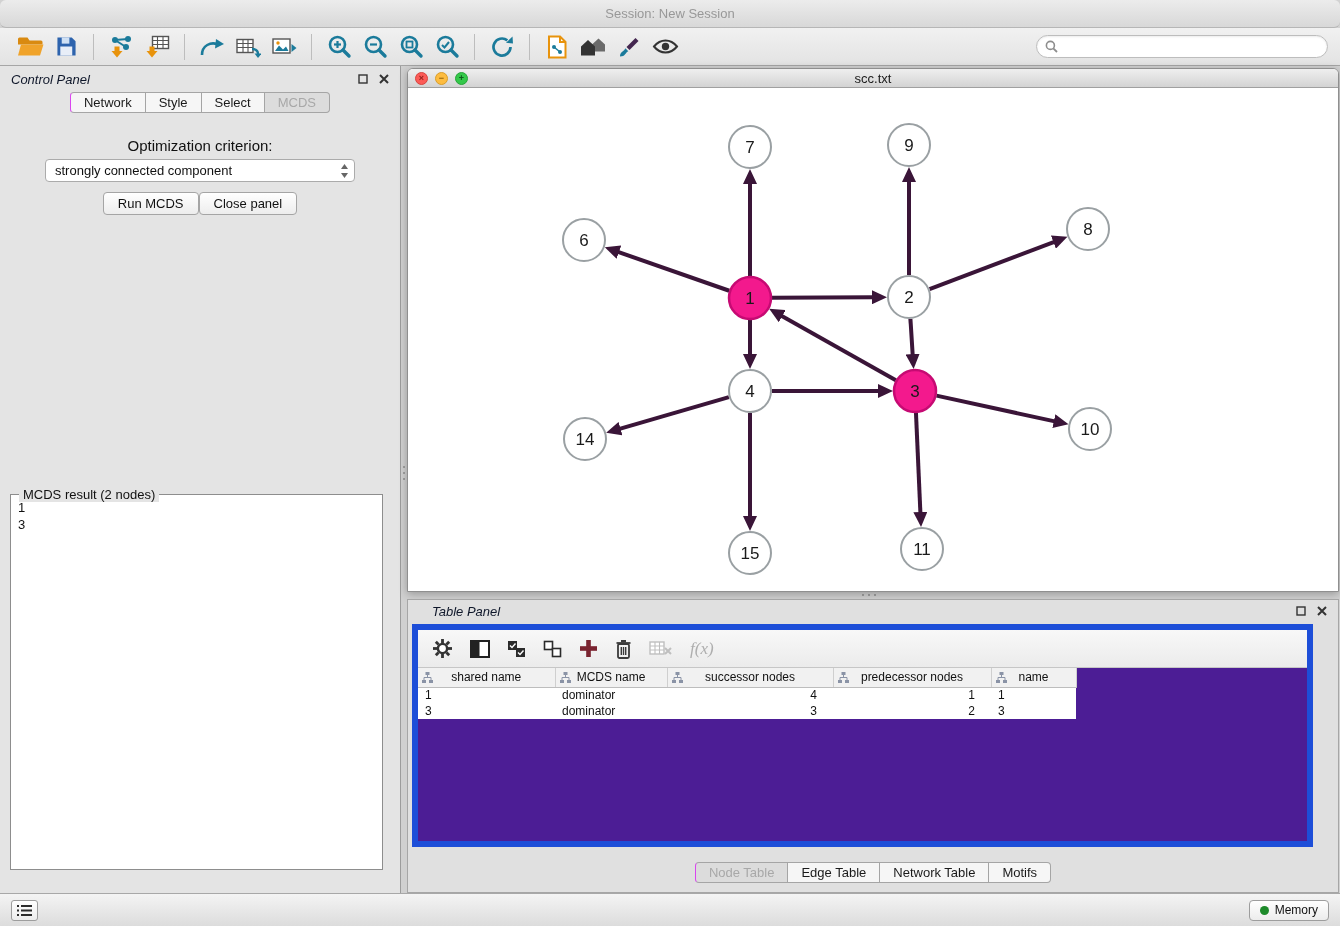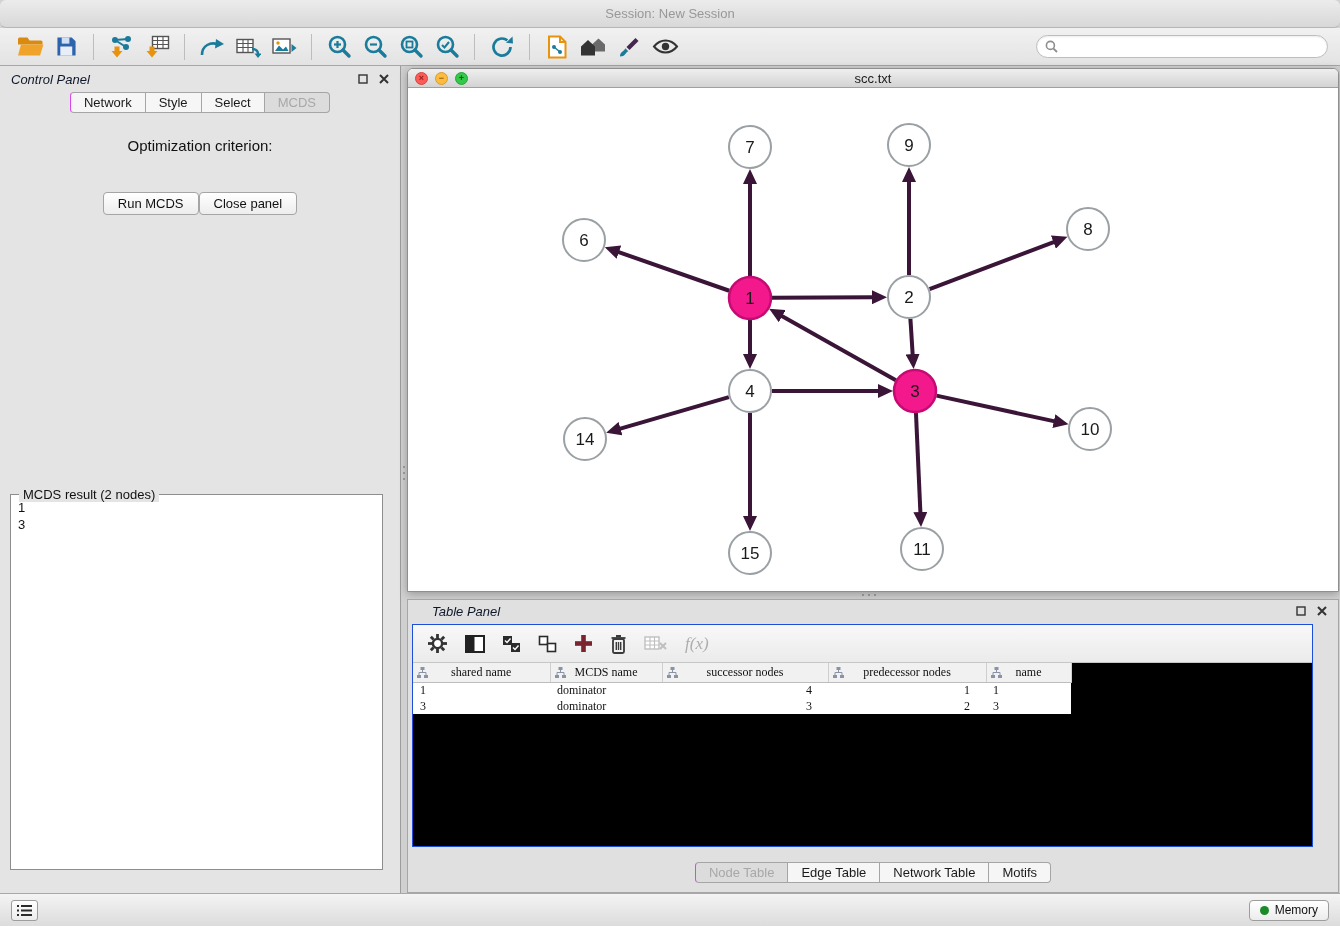--- a/index.html
+++ b/index.html
@@ -72,32 +72,32 @@
   .light.red{background:#fc5b57;border:1px solid #d6453f;color:#8e1f1a;}
   .light.yellow{background:#fdbc40;border:1px solid #d99e2b;color:#90610a;}
   .light.green{background:#34c84a;border:1px solid #27a539;color:#0d5c1c;}
   .net-canvas{position:relative;width:930px;height:503px;background:#fff;overflow:hidden;}
   #graph-svg{position:absolute;left:0;top:0;}
 
   
   .table-panel{position:absolute;left:407px;top:533px;width:932px;height:294px;
     background:#e0e0e0;border:1px solid #a6a6a6;}
   .tp-inset{position:absolute;left:4px;top:24px;width:901px;height:223px;
-    background:#000000;border:1px solid #1d4ed8;overflow:hidden;}
+    background:#4c1d95;border:6px solid #1d4ed8;overflow:hidden;}
   .tp-toolbar{height:38px;background:linear-gradient(#f8f8f8,#ebebeb);
     border-bottom:1px solid #c6c6c6;display:flex;align-items:center;padding:0 14px;gap:17px;}
   .tp-tool{display:flex;align-items:center;justify-content:center;cursor:default;}
   .fx{font-family:"Liberation Serif",serif;font-style:italic;font-size:17px;color:#aeaeae;}
   table.node-table{border-collapse:collapse;table-layout:fixed;width:658px;font-size:12px;}
   table.node-table th{height:19px;background:#f1f1f1;border-right:1px solid #cfcfcf;
     border-bottom:1px solid #bdbdbd;font-weight:normal;font-size:12px;color:#111;
     position:relative;text-align:center;cursor:default;}
   table.node-table th .col-icon{position:absolute;left:4px;top:4px;}
   table.node-table td{height:16px;color:#111;}
-  table.node-table tr{background:#fff;font-family:Liberation Serif, serif;}
+  table.node-table tr{background:#fff;}
   th:nth-child(1){width:137px}th:nth-child(2){width:112px}th:nth-child(3){width:166px}
   th:nth-child(4){width:158px}th:nth-child(5){width:85px}
   .al-left{text-align:left;padding-left:7px;}
   .al-right{text-align:right;padding-right:16px;}
   .tp-tabs{position:absolute;bottom:9px;left:0;width:100%;display:flex;justify-content:center;}
 
   
   .statusbar{position:absolute;left:0;bottom:0;width:100%;height:33px;
     background:linear-gradient(#f4f4f4,#dcdcdc);border-top:1px solid #a8a8a8;
     display:flex;align-items:center;padding:0 11px;}
@@ -272,20 +272,29 @@
 
     <div class="seg-tabs" id="cp-tabs">
         <div class="seg-tab">Network</div>
         <div class="seg-tab">Style</div>
         <div class="seg-tab">Select</div>
         <div class="seg-tab active">MCDS</div>
       </div>
 
     <div class="opt-label">Optimization criterion:</div>
 
+    <div class="dropdown">
+      <span>strongly connected component</span>
+      <span class="stepper">
+        <svg width="9" height="16" viewBox="0 0 9 16">
+          <path d="M4.5 1 L8 6 H1 Z" fill="#666"></path>
+          <path d="M4.5 15 L1 10 H8 Z" fill="#666"></path>
+        </svg>
+      </span>
+    </div>
 
     <div class="cp-buttons">
       <div class="push-btn">Run MCDS</div>
       <div class="push-btn">Close panel</div>
     </div>
 
     <span class="result-title">MCDS result (2 nodes)</span>
     <div class="result-box">
       <div class="result-text" id="mcds-result-text">1
 3</div>

